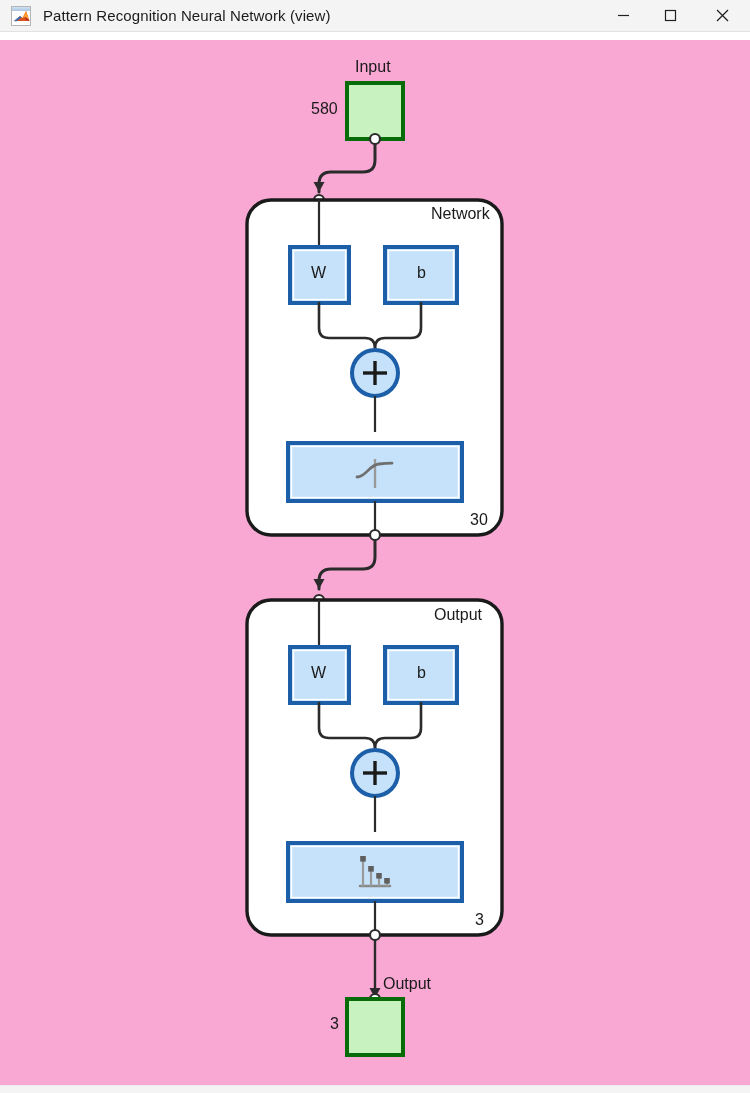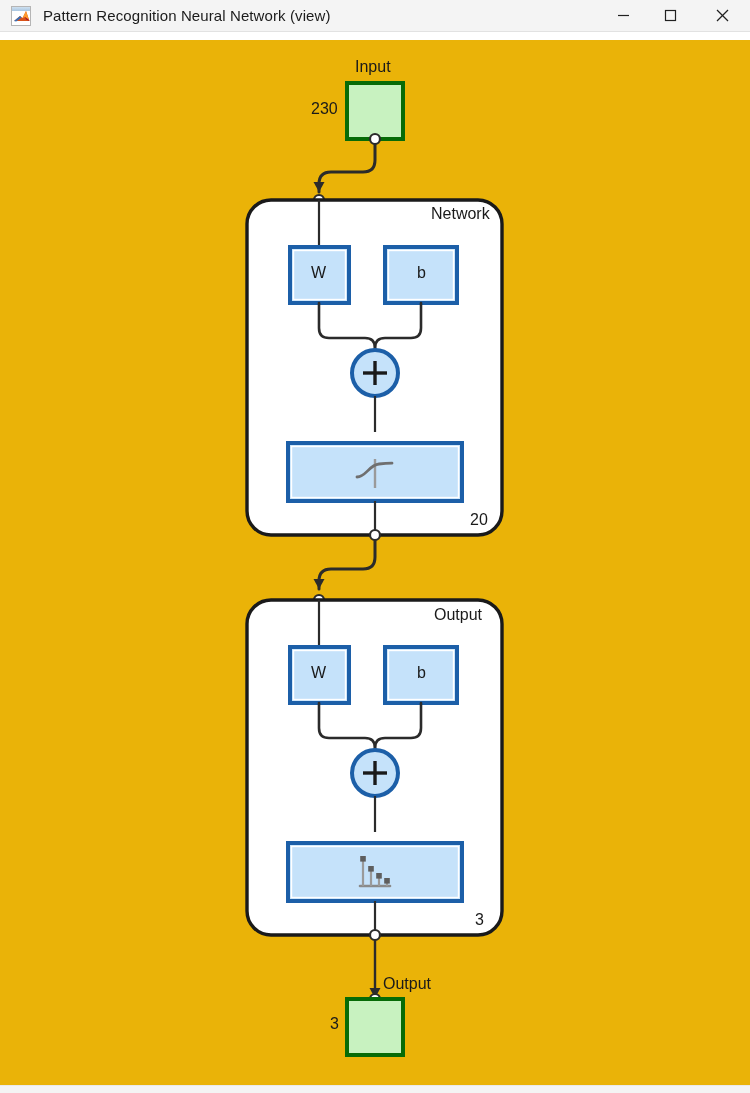--- a/index.html
+++ b/index.html
@@ -59,21 +59,21 @@
     display: flex; align-items: center; justify-content: center;
     color: #202020;
   }
   .win-btn:last-child { width: 56px; }
 
   
   .canvas {
     position: absolute;
     left: 0; top: 40px;
     width: 750px; height: 1045px;
-    background: #eab308;
+    background: #f9a8d4;
   }
   .statusbar {
     position: absolute;
     left: 0; top: 1085px;
     width: 750px; height: 8px;
     background: #f4f4f4;
     border-top: 1px solid #eaeaea;
     box-sizing: border-box;
   }
 
@@ -241,24 +241,24 @@
       <circle cx="375" cy="959" r="5" fill="#ffffff" stroke="#2b2b2b" stroke-width="2.2"></circle>
     </g>
 
     <g>
       <rect x="347" y="959" width="56" height="56" fill="#c8f2c0" stroke="#076b07" stroke-width="4"></rect>
     </g>
 
   </svg>
 
   <div class="lbl io" style="left:355px; top:18px;">Input</div>
-  <div class="lbl num" style="left:311px; top:60px;">230</div>
+  <div class="lbl num" style="left:311px; top:60px;">580</div>
 
   <div class="lbl blk" style="left:431px; top:165px;">Network</div>
-  <div class="lbl num" style="left:470px; top:471px;">20</div>
+  <div class="lbl num" style="left:470px; top:471px;">30</div>
   <div class="lbl blk" style="left:311px; top:224px;">W</div>
   <div class="lbl blk" style="left:417px; top:224px;">b</div>
 
   <div class="lbl blk" style="left:434px; top:566px;">Output</div>
   <div class="lbl num" style="left:475px; top:871px;">3</div>
   <div class="lbl blk" style="left:311px; top:624px;">W</div>
   <div class="lbl blk" style="left:417px; top:624px;">b</div>
 
   <div class="lbl io" style="left:383px; top:935px;">Output</div>
   <div class="lbl num" style="left:330px; top:975px;">3</div>

